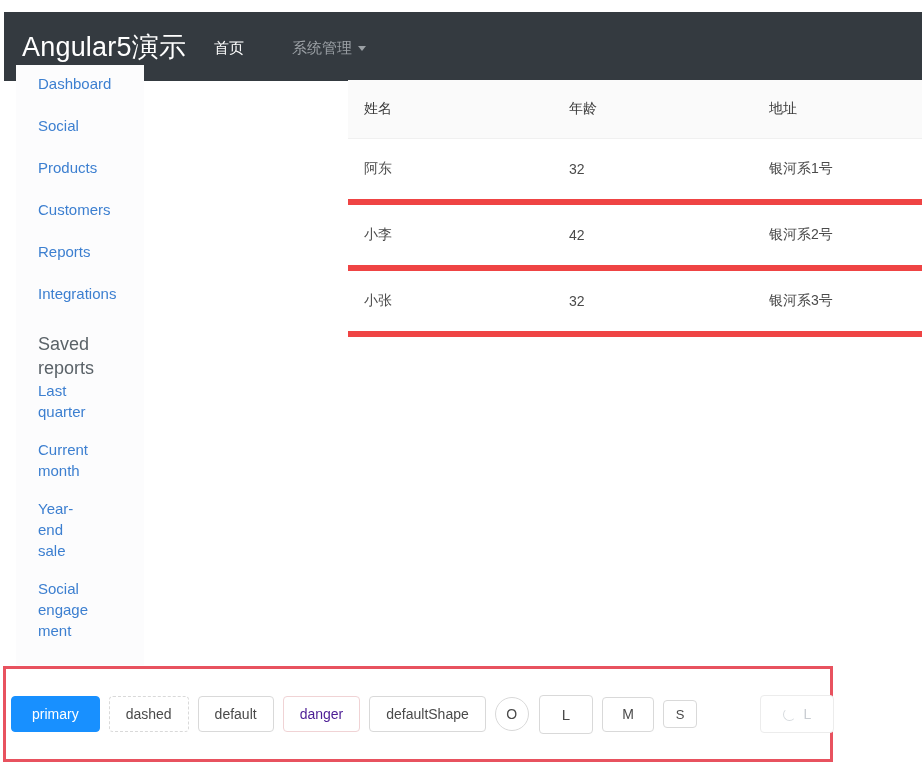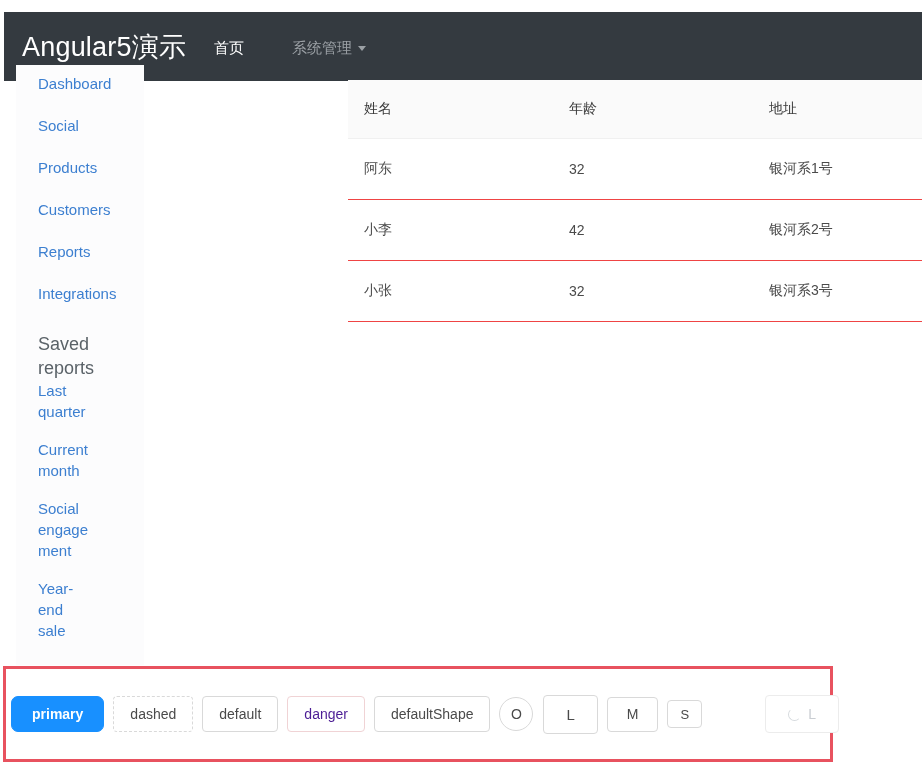--- a/index.html
+++ b/index.html
@@ -110,21 +110,21 @@
     font-weight: 500;
     color: #3a3a3a;
     text-align: left;
     padding: 20px 0 20px 16px;
     border-bottom: 1px solid #f0f0f0;
   }
   table.data-table td {
     font-size: 14px;
     color: #4a4a4a;
     padding: 21px 0 21px 16px;
-    border-bottom: 1px solid #ef4444;
+    border-bottom: 6px solid #ef4444;
     background: #ffffff;
   }
   table.data-table col.c-name { width: 205px; }
   table.data-table col.c-age  { width: 200px; }
   table.data-table col.c-addr { width: 195px; }
 
   
   .button-strip {
     position: absolute;
     left: 3px; top: 666px;
@@ -153,23 +153,22 @@
     padding: 0 16px;
     margin-right: 9px;
     cursor: pointer;
     white-space: nowrap;
     font-family: "Liberation Sans", sans-serif;
   }
   .btn-primary {
     background: #1890ff;
     border-color: #1890ff;
     color: #ffffff;
-    font-weight: 700;
+    font-weight: 400;
     padding: 0 20px;
-    border-radius: 7px;
   }
   .btn-dashed { border-style: dashed; }
   .btn-danger {
     color: #4c1d95;
     border-color: #f0d3d5;
   }
   .btn-circle {
     width: 34px; height: 34px;
     border-radius: 50%;
     padding: 0;
@@ -214,22 +213,22 @@
   <a class="side-link">Social</a>
   <a class="side-link">Products</a>
   <a class="side-link">Customers</a>
   <a class="side-link">Reports</a>
   <a class="side-link">Integrations</a>
 
   <div class="side-heading">Saved reports</div>
 
   <a class="side-link wrapped">Last quarter</a>
   <a class="side-link wrapped">Current month</a>
+  <a class="side-link wrapped">Year-end sale</a>
   <a class="side-link wrapped">Social engagement</a>
-  <a class="side-link wrapped">Year-end sale</a>
 </div>
 
 <div class="table-wrap">
   <table class="data-table">
     <colgroup>
       <col class="c-name">
         <col class="c-age">
         <col class="c-addr">
     </colgroup>
     <thead>

